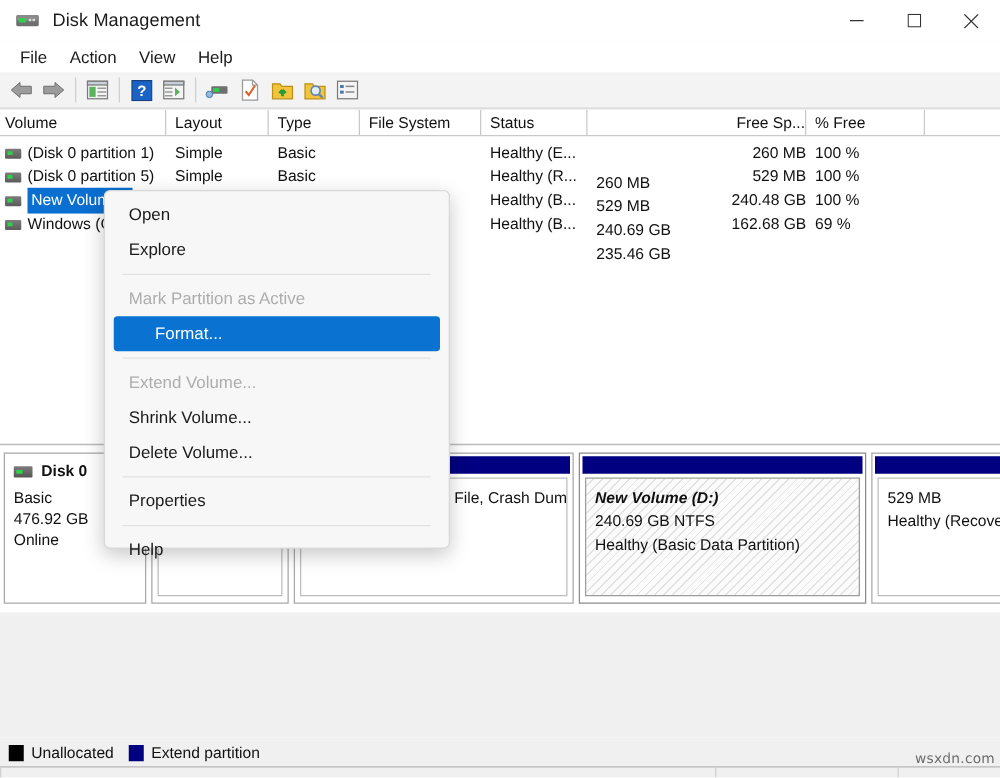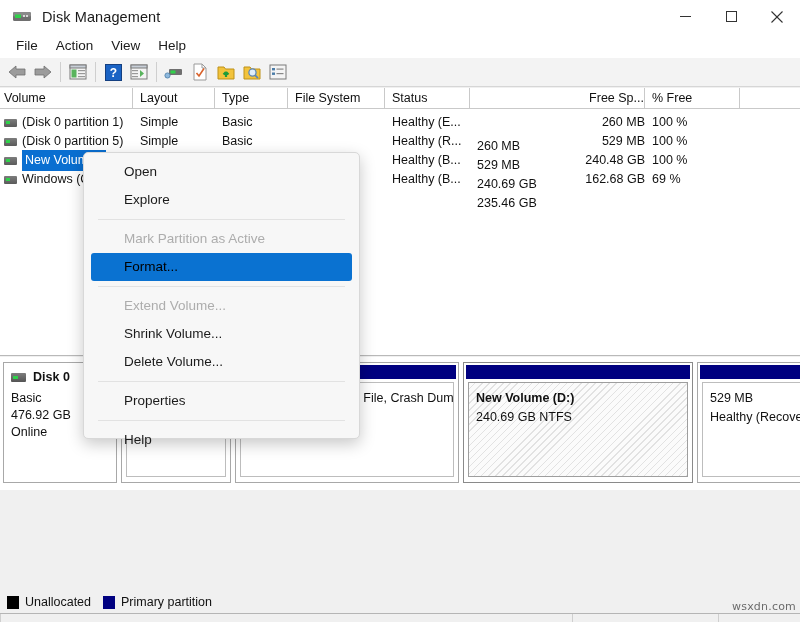--- a/index.html
+++ b/index.html
@@ -194,21 +194,21 @@
     overflow: hidden;
   }
   .part.hatched .pbody {
     background-color: #fbfbfb;
     background-image: repeating-linear-gradient(
       -45deg, #e2e2e2 0 1px, transparent 1px 5px);
     border: 1px solid #9e9e9e;
   }
   .part.sel { border: 1px solid #8a8a8a; }
   .pl { font-size: 12.5px; color: #111; line-height: 19px; white-space: nowrap; }
-  .pl.b { font-weight: bold; }
+  .pl.b { font-weight: bold; font-style: italic; }
 
   
   .graygap {
     position: absolute; top: 490px; left: 0;
     width: 800px; height: 100px;
     background: #f0f0f0;
   }
 
   
   .legend {
@@ -241,27 +241,27 @@
     width: 277px; height: 287px;
     background: #f7f7f7;
     border: 1px solid #d8d8d8;
     border-radius: 5px;
     box-shadow: 0 5px 16px rgba(0,0,0,.22);
     padding: 5px 0;
     z-index: 50;
   }
   .mi {
     height: 28px; line-height: 28px;
-    padding-left: 40px;
+    padding-left: 19px;
     font-size: 13.5px; color: #1b1b1b;
     white-space: nowrap;
   }
   .mi.disabled { color: #adadad; }
   .mi.hl {
-    background: #0a72d1; color: #000000;
+    background: #0a72d1; color: #ffffff;
     margin: 0 7px; border-radius: 3px;
     padding-left: 33px;
   }
   .msep {
     height: 1px; background: #e2e2e2;
     margin: 5px 14px;
   }
 </style>
 </head>
 <body>
@@ -487,20 +487,21 @@
             <div class="pl"></div>
             <div class="pl">Healthy (Boot, Page File, Crash Dump</div>
           </div>
         </div>
 
         <div class="part hatched sel" style="width:230px">
           <div class="cap"></div>
           <div class="pbody">
             <div class="pl b">New Volume  (D:)</div>
             <div class="pl">240.69 GB NTFS</div>
+            <div class="pl">Healthy (Basic Data Partition)</div>
           </div>
         </div>
 
         <div class="part" style="width:118px">
           <div class="cap"></div>
           <div class="pbody">
             <div class="pl b"></div>
             <div class="pl">529 MB</div>
             <div class="pl">Healthy (Recovery</div>
           </div>
@@ -512,21 +513,21 @@
 
   <div class="graygap"></div>
 
   <div class="legend">
     <div class="leg">
       <span class="swatch sw-unalloc"></span>
       <span class="legtext">Unallocated</span>
     </div>
     <div class="leg">
       <span class="swatch sw-primary"></span>
-      <span class="legtext">Primary partition</span>
+      <span class="legtext">Extend partition</span>
     </div>
     <div class="legline"></div>
     <div class="tickline" style="left:0px"></div>
     <div class="tickline" style="left:572px"></div>
     <div class="tickline" style="left:718px"></div>
     <div class="watermark">wsxdn.com</div>
   </div>
 
   <div class="ctxmenu">
     <div class="mi">Open</div>

